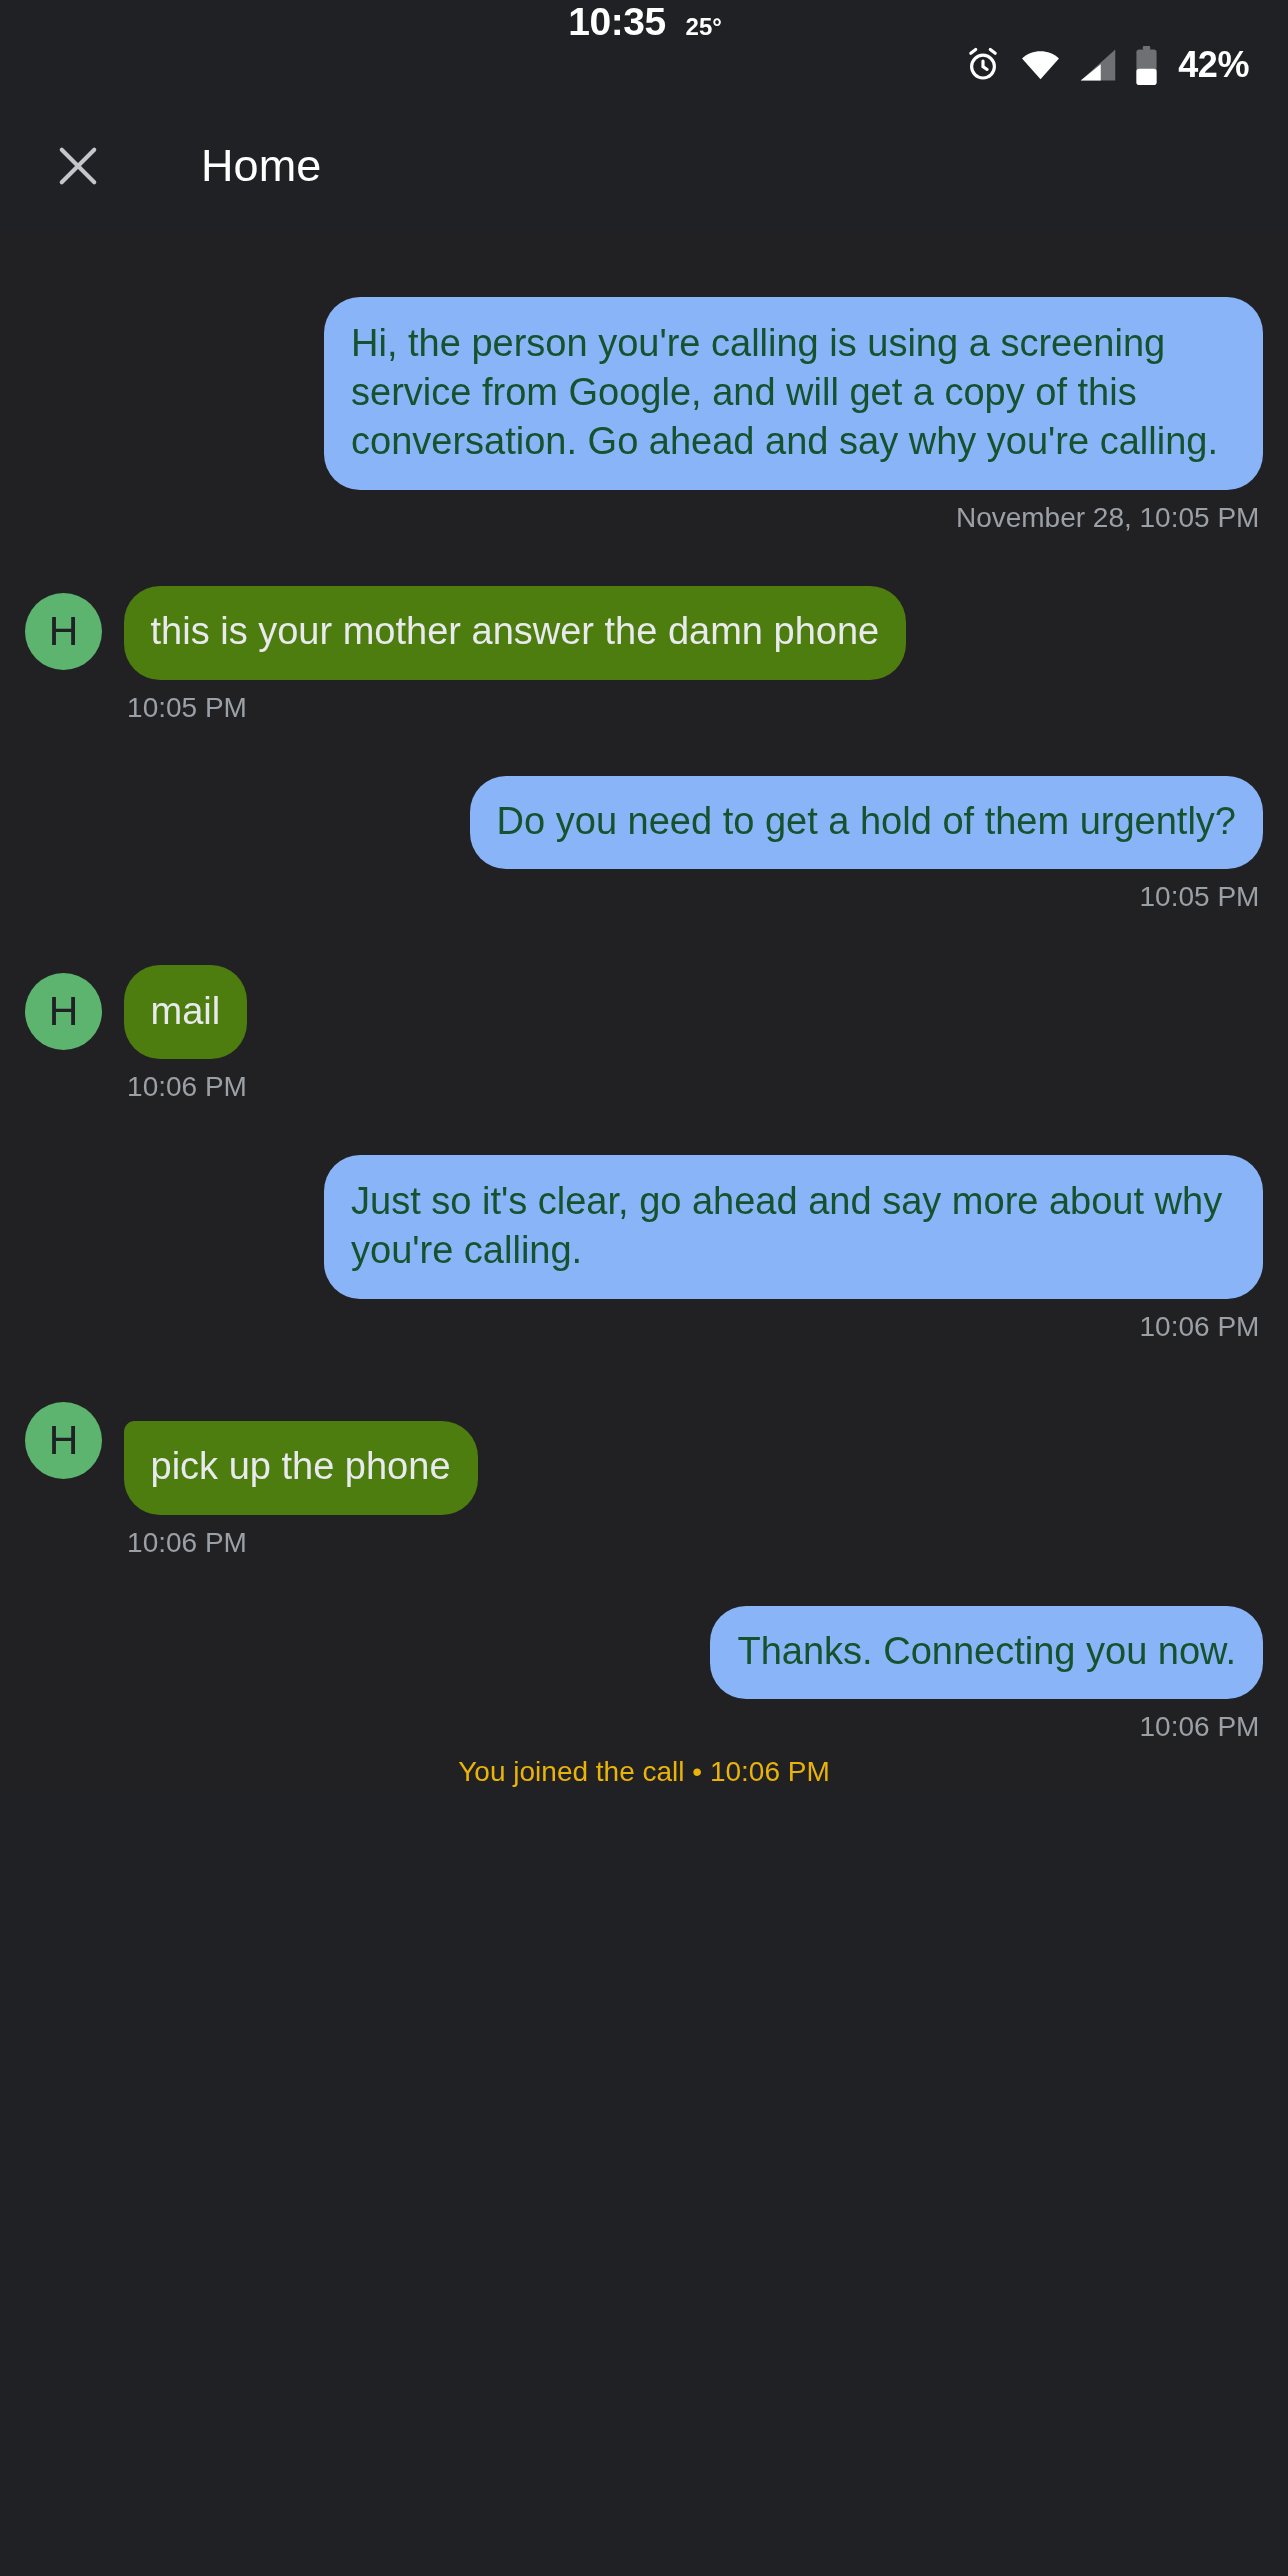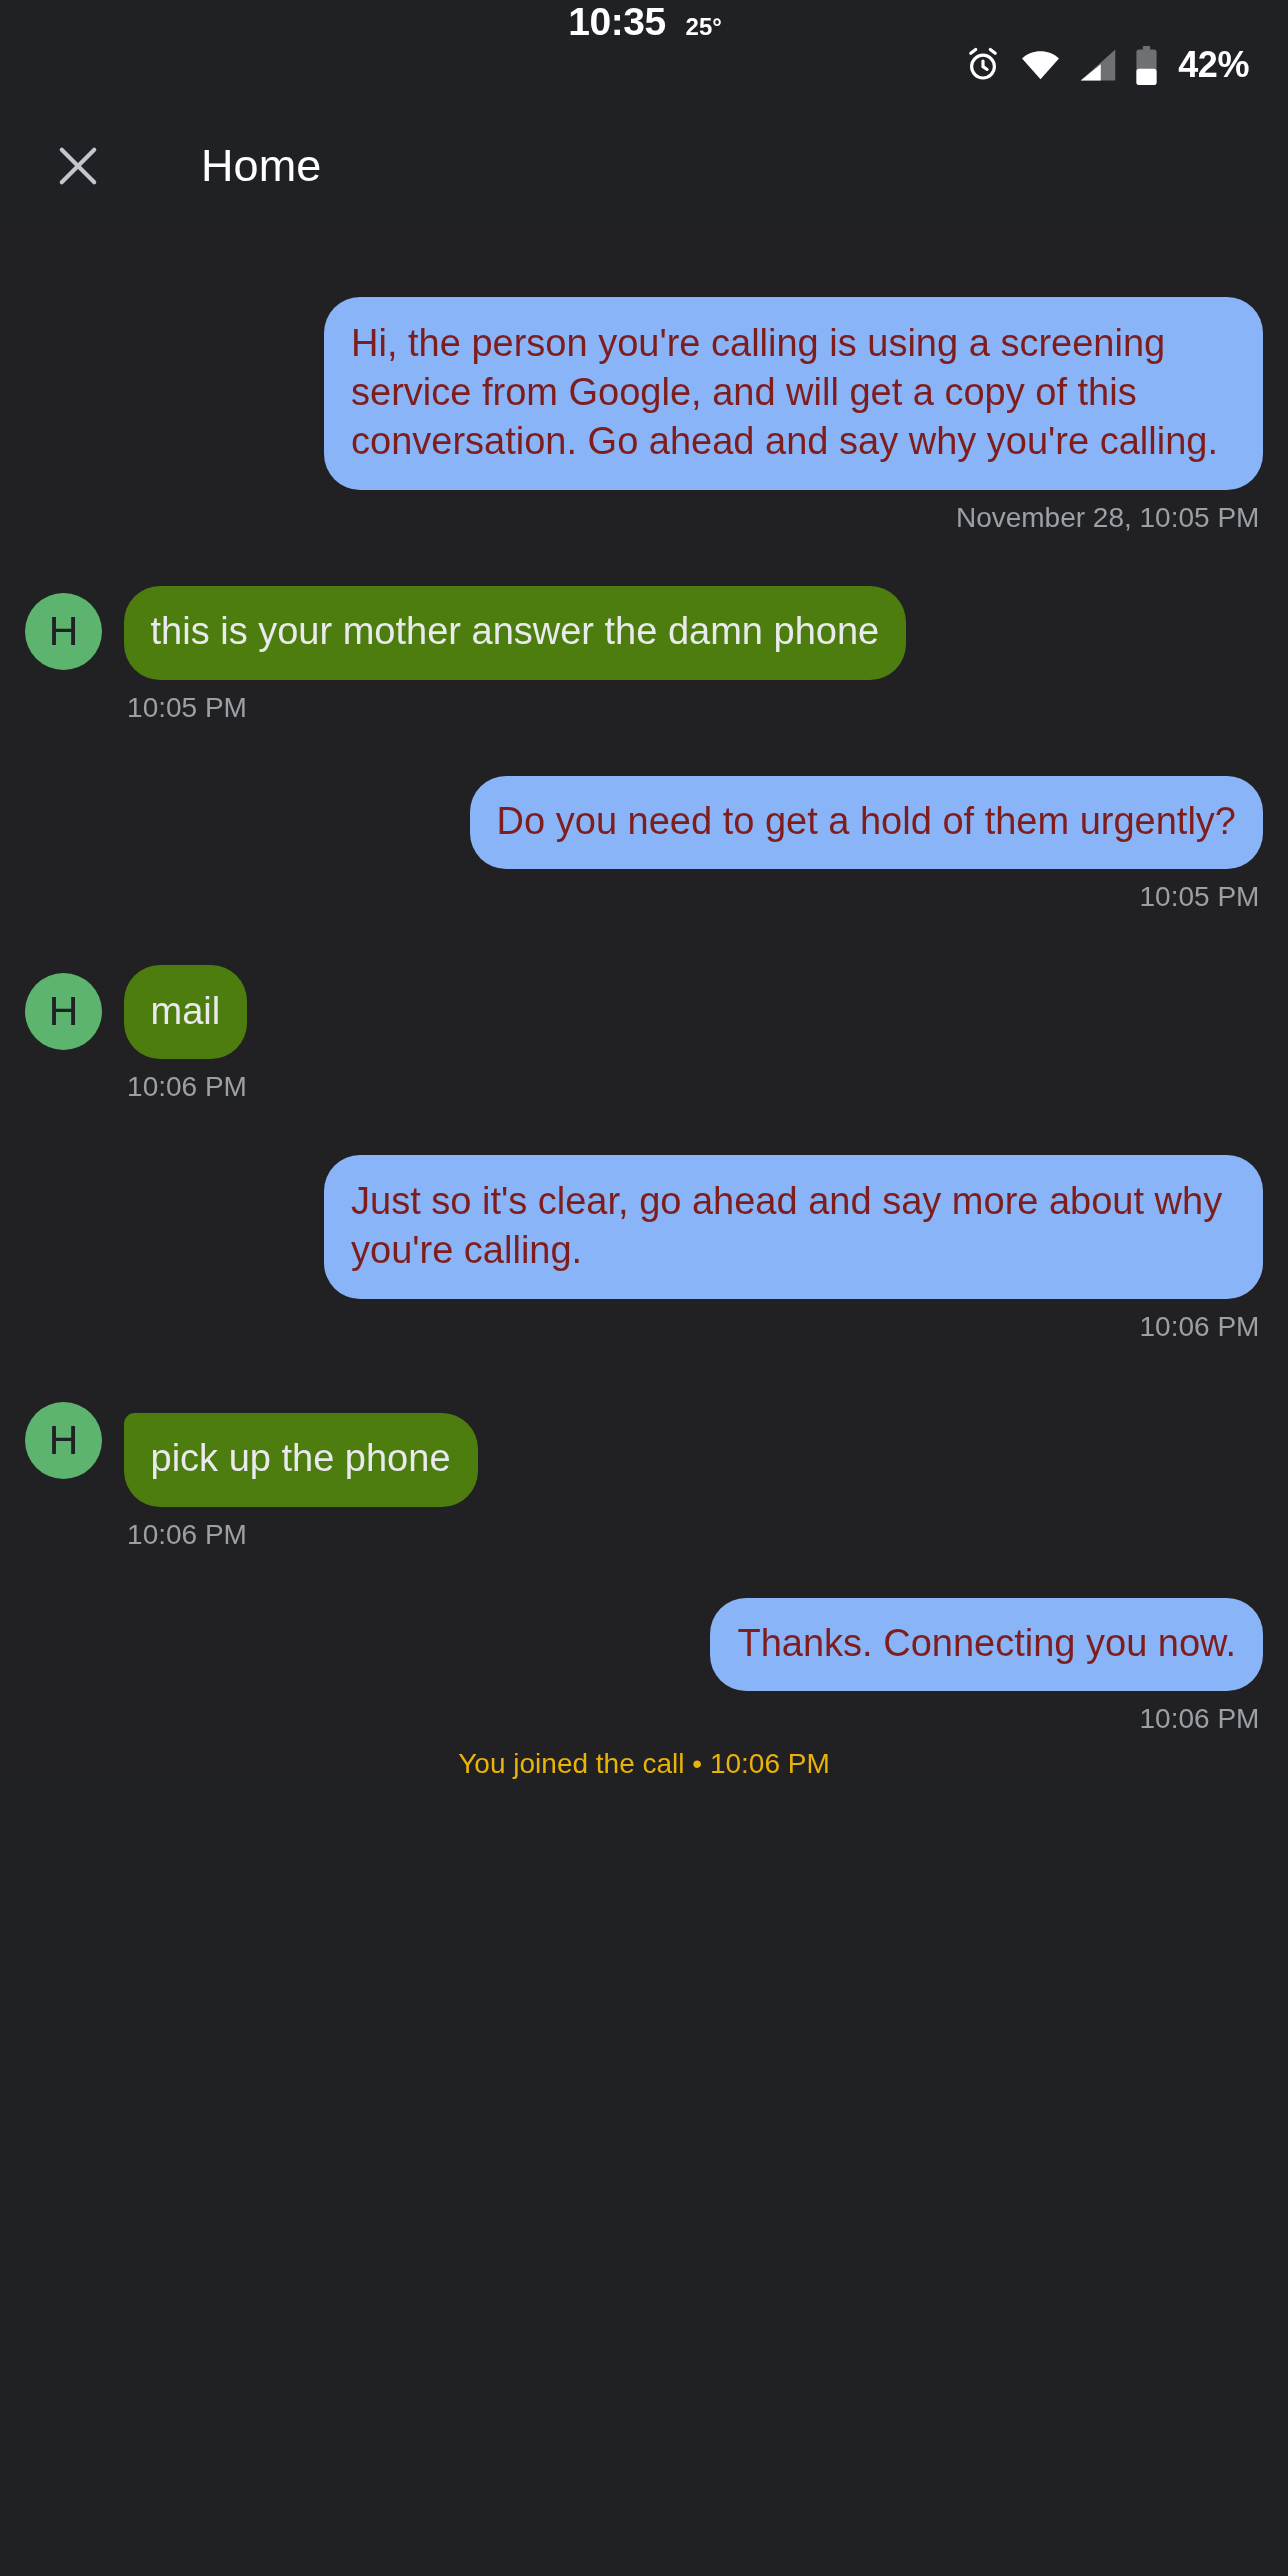--- a/index.html
+++ b/index.html
@@ -86,32 +86,32 @@
     margin-top:7.2px;
   }
 
   .bubble{
     font-size:38px;
     line-height:1.30;
     padding:21.5px 27px 23px 27px;
   }
   .bubble.out{
     background:#8AB4F8;
-    color:#7f1d1d;
+    color:#14532d;
     border-radius:36px;
     max-width:939px;
   }
   .bubble.in{
     background:#4d7c0f;
     color:#E8EAED;
     border-radius:36px;
     max-width:921px;
   }
   .bubble.in.stack-top{ border-bottom-left-radius:10.7px; }
-  .bubble.in.stack-bottom{ border-top-left-radius:10.7px; margin-top:18px; }
+  .bubble.in.stack-bottom{ border-top-left-radius:10.7px; margin-top:26px; }
 
   .ts{
     color:#9AA0A6;
     font-size:28px;
     margin-top:12px;
   }
   .ts.out{ text-align:right; padding-right:3.6px; }
   .ts.in{ text-align:left; padding-left:3.6px; }
 
   .sys-note{

